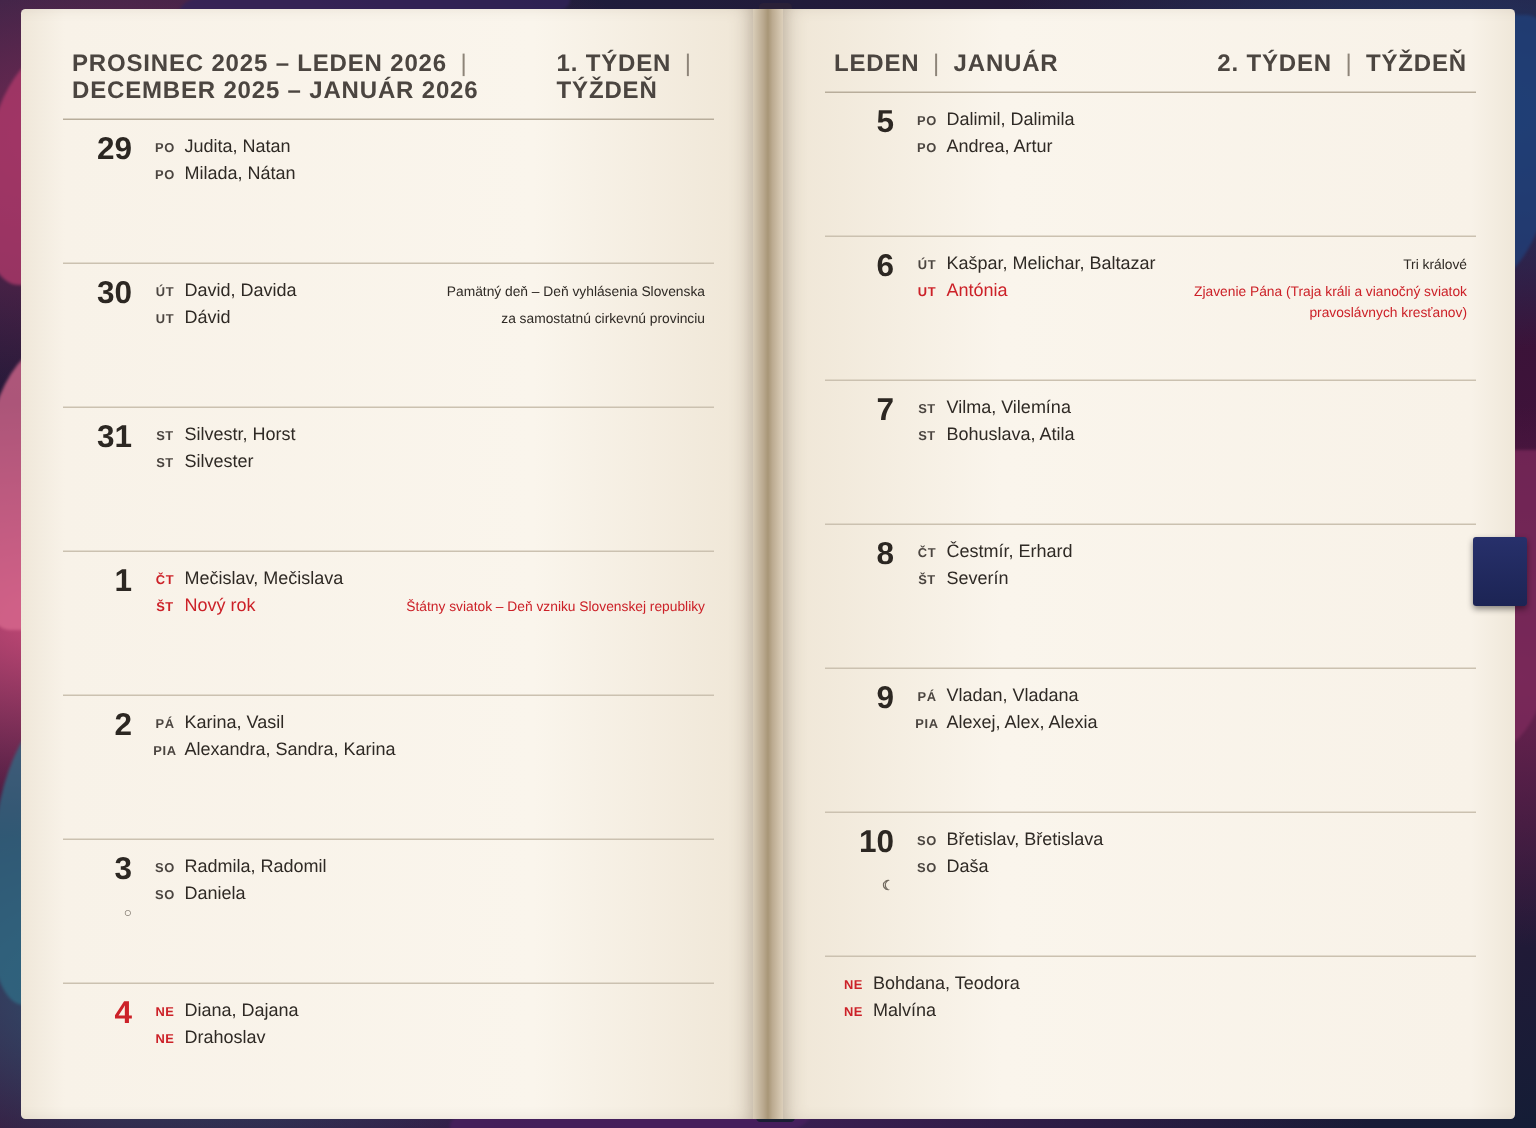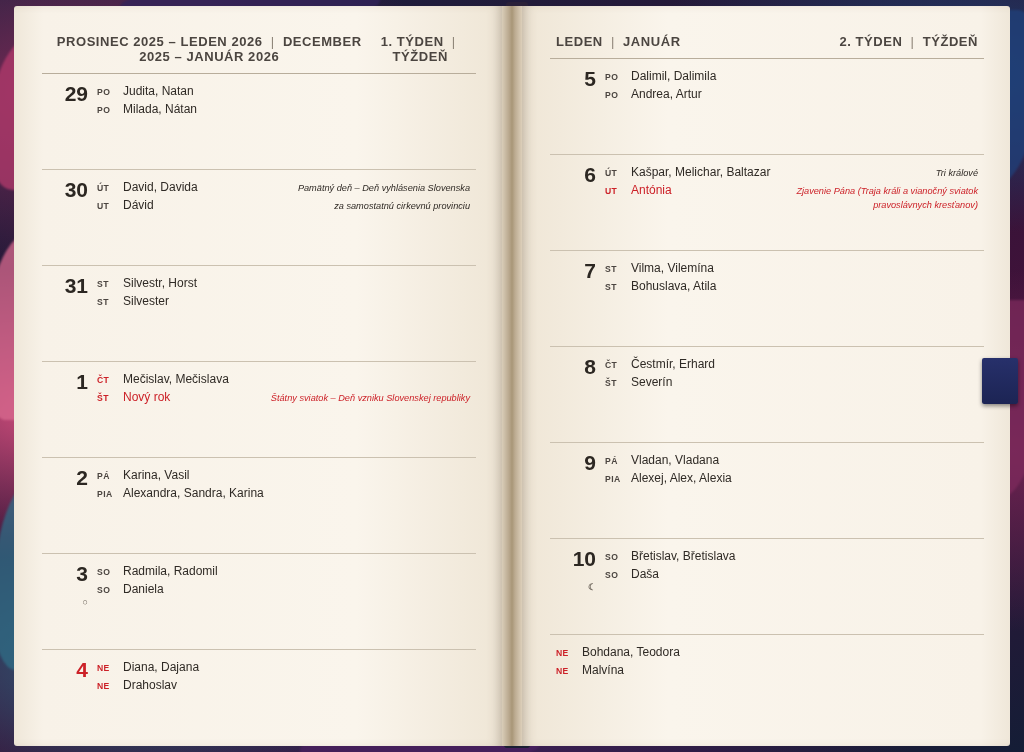--- a/index.html
+++ b/index.html
@@ -75,27 +75,26 @@
     inset: 0;
     padding: 28px 26px 20px 28px;
     box-sizing: border-box;
   }
 
   
   .hdr {
     display: flex;
     justify-content: space-between;
     align-items: baseline;
-    font-size: 13px;
+    font-size: 16px;
     letter-spacing: .55px;
     color: #4b4540;
     font-weight: bold;
     padding: 0 6px 9px 6px;
     border-bottom: 1px solid #b8ad9b;
-    text-align: center;
   }
   .hdr .sep { color: #8d8478; font-weight: normal; padding: 0 4px; }
 
   
   .rows { padding-top: 0; }
   .row {
     position: relative;
     display: flex;
     border-bottom: 1px solid #cbc1b0;
     box-sizing: border-box;
@@ -130,37 +129,37 @@
     line-height: 1.45;
     margin-bottom: 1px;
   }
   .dow {
     flex: 0 0 26px;
     font-size: 8.6px;
     font-weight: bold;
     letter-spacing: .4px;
     color: #4b4540;
     text-transform: uppercase;
+    text-align: center;
   }
   .dow.red { color: #cc2128; }
   .names {
     font-size: 12px;
     color: #2f2a25;
     flex: 0 0 auto;
     min-width: 112px;
     padding-right: 6px;
   }
   .names.red { color: #cc2128; }
   .note {
     flex: 1 1 auto;
     font-size: 9.2px;
     text-align: right;
     color: #2f2a25;
     line-height: 1.45;
-    font-style: italic;
   }
   .note.red { color: #cc2128; }
 
   
   .ribbon {
     position: absolute;
     right: -8px;
     top: 352px;
     width: 36px;
     height: 46px;

